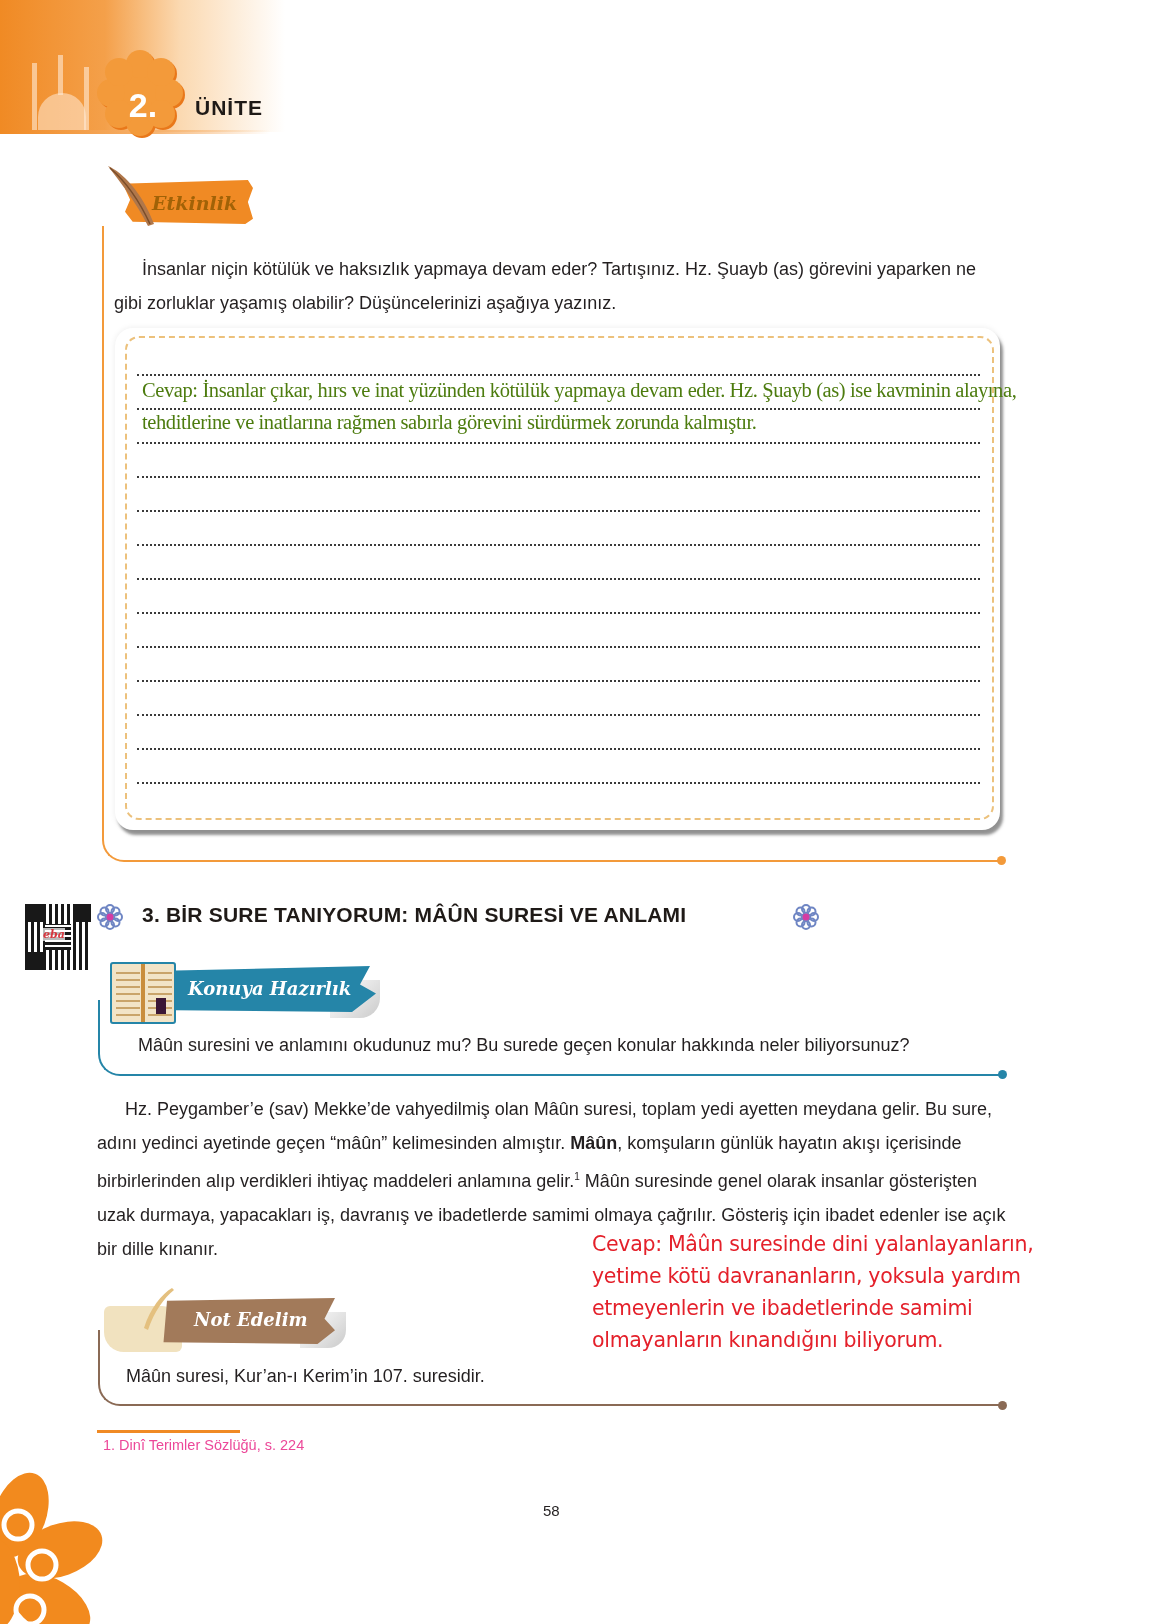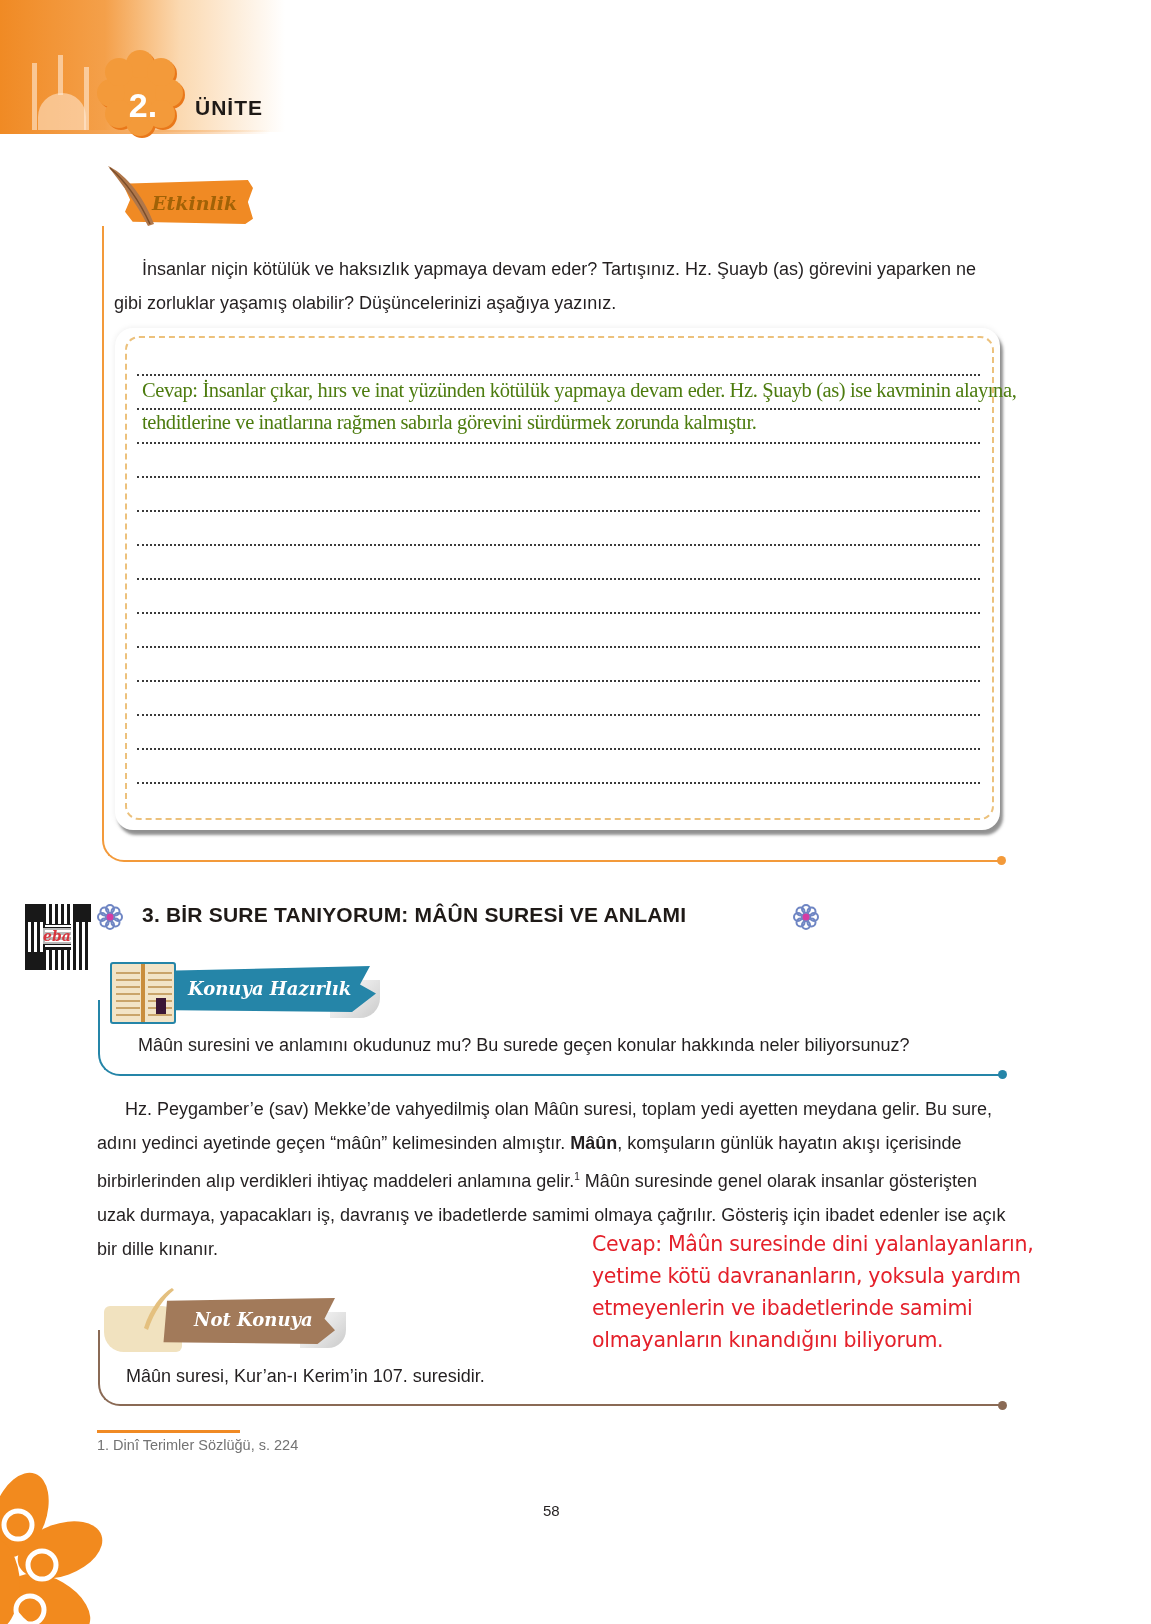--- a/index.html
+++ b/index.html
@@ -78,21 +78,21 @@
       background:
         linear-gradient(#000,#000) 0 0/18px 18px no-repeat,
         linear-gradient(#000,#000) 48px 0/18px 18px no-repeat,
         linear-gradient(#000,#000) 0 48px/18px 18px no-repeat,
         repeating-linear-gradient(90deg, #000 0 3px, #fff 3px 6px),
         #fff;
       opacity: 0.9;
     }
     .qr-inner { position: absolute; left: 20px; top: 20px; width: 26px; height: 26px;
       background: repeating-linear-gradient(0deg,#000 0 3px,#fff 3px 5px), #fff; }
-    .qr-eba { position: absolute; left: 18px; top: 24px; font-family: "DejaVu Serif", serif; font-style: italic; font-weight: 700; font-size: 14px; color: #d4202a; background: rgba(255,255,255,0.7); }
+    .qr-eba { position: absolute; left: 18px; top: 24px; font-family: "DejaVu Serif", serif; font-style: italic; font-weight: 700; font-size: 11px; color: #d4202a; background: rgba(255,255,255,0.7); }
     .rosette { position: absolute; width: 26px; height: 26px; }
     .section-title {
       position: absolute; left: 142px; top: 903px; font-family: "Liberation Sans", sans-serif; font-weight: 700;
       font-size: 21px; color: #1f1a17; letter-spacing: 0.2px;
     }
 
     
     .kh-frame {
       position: absolute; left: 98px; top: 1000px; width: 905px; height: 76px;
       border-left: 2px solid #2585a8; border-bottom: 2px solid #2585a8; border-bottom-left-radius: 22px;
@@ -151,21 +151,21 @@
     .ne-label {
       position: absolute; left: 194px; top: 1309px; font-family: "DejaVu Serif", serif; font-style: italic; font-weight: 700;
       font-size: 18px; color: #ffffff;
     }
     .ne-text {
       position: absolute; left: 126px; top: 1366px; font-size: 18px; color: #231f20;
     }
 
     
     .fn-rule { position: absolute; left: 97px; top: 1430px; width: 143px; height: 3px; background: #f08a24; }
-    .footnote { position: absolute; left: 97px; top: 1437px; font-size: 14.5px; color: #737373; text-align: center; }
+    .footnote { position: absolute; left: 103px; top: 1437px; font-size: 14.5px; color: #ec4899; text-align: center; }
     .page-number { position: absolute; left: 543px; top: 1502px; font-size: 15px; color: #231f20; }
 
     .flower { position: absolute; left: -40px; top: 1455px; width: 160px; height: 190px; }
   </style>
 </head>
 <body>
 
 <div class="header-band"></div>
 <div class="mosque">
   <div class="min" style="left:2px; top:8px; height:70px;"></div>
@@ -282,21 +282,21 @@
 <div class="answer-2">Cevap: Mâûn suresinde dini yalanlayanların, yetime kötü davrananların, yoksula yardım etmeyenlerin ve ibadetlerinde samimi olmayanların kınandığını biliyorum.</div>
 
 <div class="ne-frame"></div>
 <div class="ne-dot"></div>
 <div class="ne-scroll"></div>
 <div class="ne-curl"></div>
 <div class="ne-banner"></div>
 <svg style="position:absolute; left:138px; top:1286px; width:42px; height:46px;" viewBox="0 0 42 46">
   <path d="M34 2 C 24 8, 12 22, 6 42 L 10 44 C 16 26, 26 12, 36 4 Z" fill="#e4c07f"></path>
 </svg>
-<div class="ne-label">Not Konuya</div>
+<div class="ne-label">Not Edelim</div>
 <div class="ne-text">Mâûn suresi, Kur’an-ı Kerim’in 107. suresidir.</div>
 
 <div class="fn-rule"></div>
 <div class="footnote">1. Dinî Terimler Sözlüğü, s. 224</div>
 <div class="page-number">58</div>
 
 <svg class="flower" viewBox="0 0 160 190">
   <g fill="#f28a1e">
     <ellipse cx="60" cy="60" rx="26" ry="44" transform="rotate(20 60 60)"></ellipse>
     <ellipse cx="100" cy="95" rx="26" ry="44" transform="rotate(70 100 95)"></ellipse>

